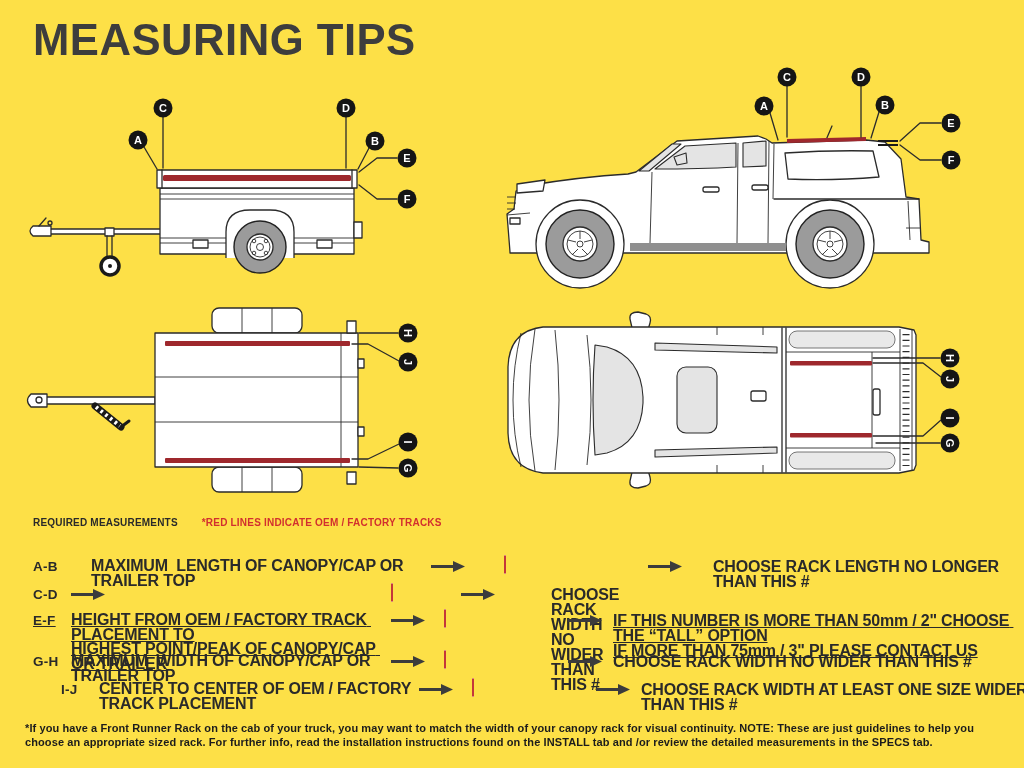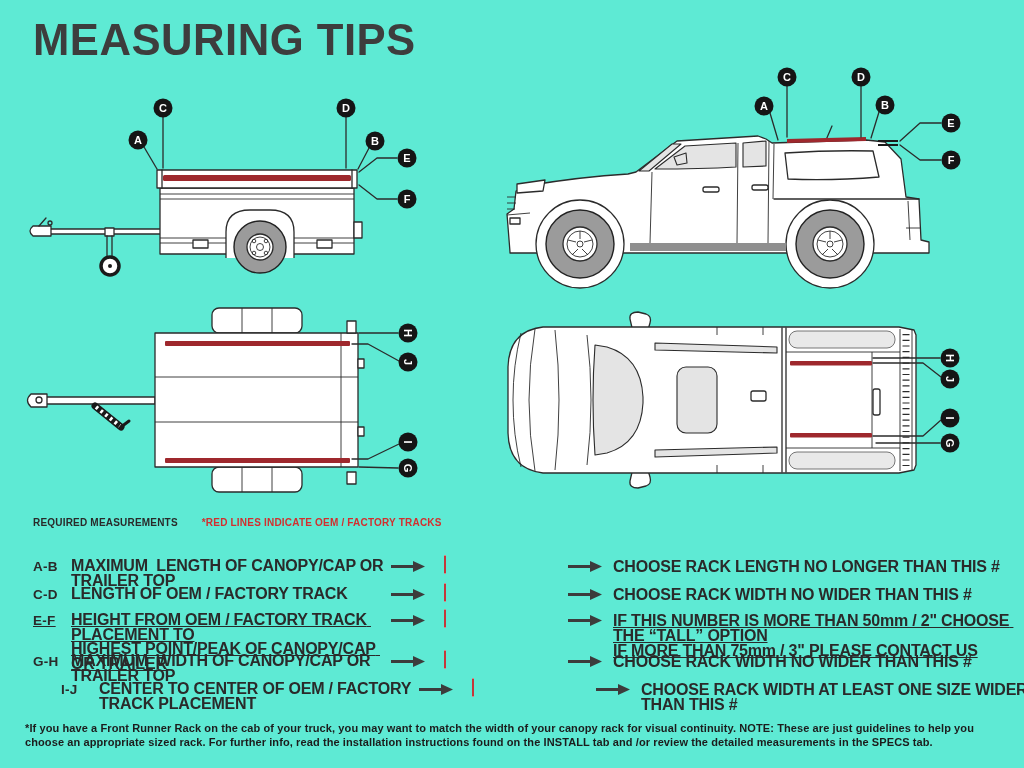--- a/index.html
+++ b/index.html
@@ -1,17 +1,17 @@
 <!DOCTYPE html>
 <html><head>
 <meta charset="utf-8">
 <style>
   html,body{margin:0;padding:0;background:#fff;}
   #canvas{
-    position:relative;width:1024px;height:768px;background:#5eead4;overflow:hidden;
+    position:relative;width:1024px;height:768px;background:#fde047;overflow:hidden;
     font-family:"Liberation Sans","DejaVu Sans",sans-serif;color:#2a2a2a;
   }
   .abs{position:absolute;}
   
   #title{
     left:33px;top:14px;font-size:45px;font-weight:bold;letter-spacing:.5px;
     color:#3d3d3d;transform:scaleX(.97);transform-origin:left top;white-space:nowrap;
   }
   #subtitle{
     left:460px;top:22px;width:560px;font-size:14.5px;line-height:16.5px;
@@ -285,42 +285,41 @@
       <path class="ln" d="M381,138 L445,138"></path>
       <circle class="callout-circle" cx="455" cy="138" r="9.5"></circle>
       <text class="callout-letter" x="455" y="142" transform="rotate(90 455 138)">G</text>
     </g>
   </svg>
 
   <div id="legend" class="abs">
     <span>REQUIRED MEASUREMENTS</span><span class="red">*RED LINES INDICATE OEM / FACTORY TRACKS</span>
   </div>
 
-  <div class="mrow" style="top:556px;">
+  <div class="mrow" style="top:556px;gap:20px;">
     <span class="mkey">A-B</span>
     <span class="mdesc">MAXIMUM  LENGTH OF CANOPY/CAP OR TRAILER TOP</span>
     <span class="arrow-left">
         <svg width="34" height="11" viewBox="0 0 34 11">
           <line x1="0" y1="5.5" x2="22" y2="5.5" stroke="#3c3c3c" stroke-width="3"></line>
           <polygon points="22,0 34,5.5 22,11" fill="#3c3c3c"></polygon>
         </svg>
       </span>
     <span><span class="capsule"></span></span>
     <span class="arrow-right">
         <svg width="34" height="11" viewBox="0 0 34 11">
           <line x1="0" y1="5.5" x2="22" y2="5.5" stroke="#3c3c3c" stroke-width="3"></line>
           <polygon points="22,0 34,5.5 22,11" fill="#3c3c3c"></polygon>
         </svg>
       </span>
     <span class="mresult">CHOOSE RACK LENGTH NO LONGER THAN THIS #</span>
   </div>
 
   <div class="mrow" style="top:584px;">
     <span class="mkey">C-D</span>
-    <span class="mdesc">LENGTH OF OEM / FACTORY TRACK</span>
     <span class="arrow-left">
         <svg width="34" height="11" viewBox="0 0 34 11">
           <line x1="0" y1="5.5" x2="22" y2="5.5" stroke="#3c3c3c" stroke-width="3"></line>
           <polygon points="22,0 34,5.5 22,11" fill="#3c3c3c"></polygon>
         </svg>
       </span>
     <span><span class="capsule"></span></span>
     <span class="arrow-right">
         <svg width="34" height="11" viewBox="0 0 34 11">
           <line x1="0" y1="5.5" x2="22" y2="5.5" stroke="#3c3c3c" stroke-width="3"></line>

